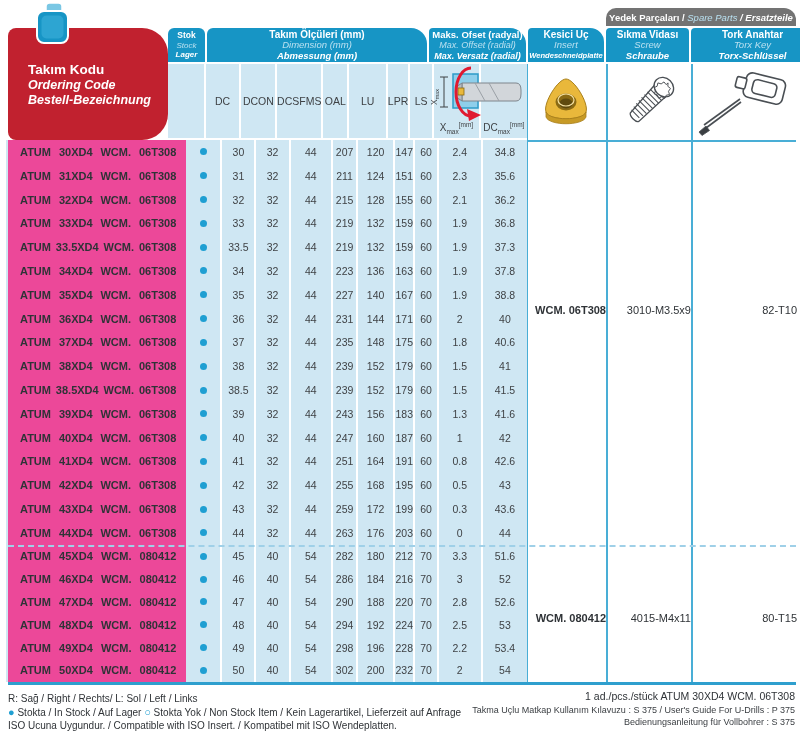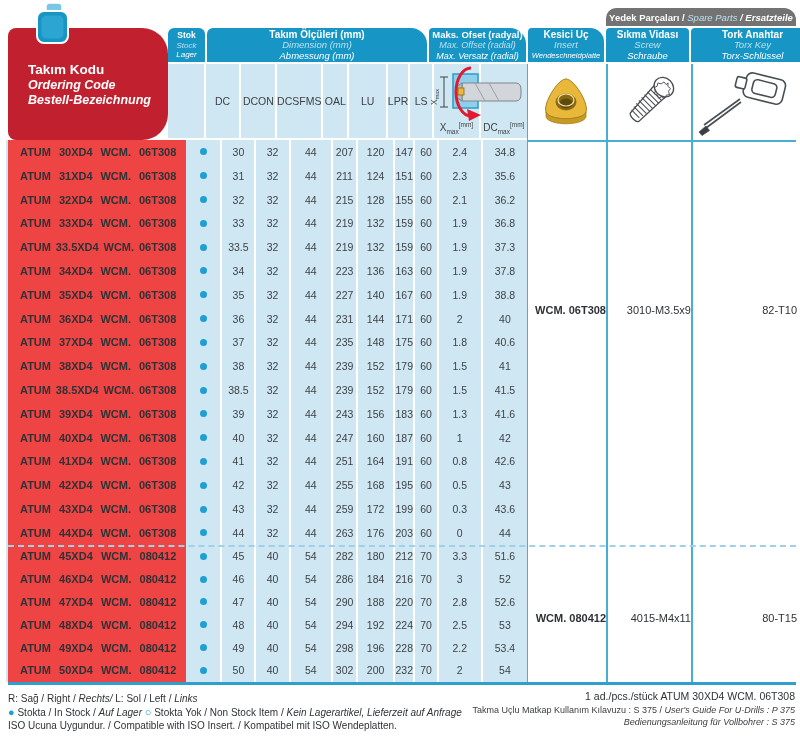--- a/index.html
+++ b/index.html
@@ -9,21 +9,21 @@
     -webkit-font-smoothing:antialiased;
   }
   .table{position:absolute;left:8px;top:8px;width:788px;height:676px;}
 
   
   .hblk{position:absolute;background:#1795c5;color:#fff;text-align:center;
         display:flex;flex-direction:column;justify-content:center;
         border-radius:4px 14px 0 0;box-sizing:border-box;}
   .hl1{font-weight:700;font-size:10px;line-height:11.5px;}
   .hl2{font-style:italic;font-size:9.5px;line-height:10.5px;color:#b9e0f0;}
-  .hl3{font-weight:400;font-style:italic;font-size:9.5px;line-height:10.5px;}
+  .hl3{font-weight:700;font-style:italic;font-size:9.5px;line-height:10.5px;}
   .blk-stock{left:160px;top:20px;width:37px;height:34px;border-radius:6px 6px 0 0;}
   .blk-stock .hl1{font-size:8.5px;line-height:9.5px;}
   .blk-stock .hl2{font-size:8px;line-height:9px;}
   .blk-stock .hl3{font-size:8px;line-height:9px;}
   .blk-dims{left:199px;top:20px;width:220px;height:34px;border-radius:6px 16px 0 0;}
   .blk-offset{left:421px;top:20px;width:97px;height:34px;border-radius:4px 16px 0 0;}
   .blk-offset .hl1{font-size:9.5px;}
   .blk-offset .hl2,.blk-offset .hl3{font-size:9px;}
   .blk-insert{left:520px;top:20px;width:76px;height:34px;}
   .blk-insert .hl3{font-size:7.6px;}
@@ -53,21 +53,21 @@
   .lblb sub{font-size:6.5px;}
   .lblb sup{font-size:6.5px;vertical-align:super;}
   .cw-stock{width:37px}.cw-dc{width:37px}.cw-dcon{width:37px}.cw-dcsfms{width:46px}
   .cw-oal{width:27px}.cw-lu{width:40px}.cw-lpr{width:22px}.cw-ls{width:25px}
   .cw-xmax{width:48px}.cw-dcmax{width:50px}
   .diagram{position:absolute;left:261px;top:1px;width:97px;height:56px;}
 
   
   .rows{position:absolute;left:0;top:132px;width:519px;display:flex;flex-direction:column;}
   .row{display:flex;}
-  .ccode{width:192px;background:#ef4444;display:flex;align-items:center;justify-content:space-between;
+  .ccode{width:192px;background:#ec4899;display:flex;align-items:center;justify-content:space-between;
     padding:0 10px 0 12px;box-sizing:border-box;font-weight:700;font-size:11px;color:#2f3337;}
   .bcell{background:#cfe7f3;border-left:2px solid #fff;box-sizing:border-box;display:flex;
     align-items:center;justify-content:center;font-size:10.5px;color:#3f4245;}
   .bcell.first{border-left:none;}
   .dot{width:7px;height:7px;border-radius:50%;background:#1f9fd2;}
 
   
   .rpanel{position:absolute;left:519px;top:56px;width:269px;height:618px;background:#fff;
     border-left:1.5px solid #49aed6;box-sizing:border-box;}
   .vline{position:absolute;top:0;bottom:0;width:1.5px;background:#49aed6;}
@@ -87,21 +87,21 @@
     border-top:2px dashed #9fd0e8;z-index:4;}
   .botline{position:absolute;left:0;top:674px;width:788px;height:3px;background:#2f9fce;}
   .leftedge{position:absolute;left:-2px;top:132px;width:2px;height:542px;background:#cfe7f3;}
 
   
   .footer-left{position:absolute;left:8px;top:692px;font-size:10px;color:#2f3337;line-height:13.5px;}
   .footer-right{position:absolute;right:5px;top:690px;text-align:right;color:#2f3337;line-height:13.5px;}
   .fl{font-size:10px;}
   .fr-m{font-size:10.5px;}
   .fr-s{font-size:9px;color:#3a3e42;line-height:12.5px;}
-  .sg-i{font-style:italic;margin-top:8px;}
+  .sg-i{margin-top:8px;}
   .sg-dot{color:#1f9fd2;font-size:11px;}
   .sg-circ{color:#1f9fd2;font-size:11px;}
 </style>
 </head>
 <body>
 
 <div class="table">
 
   <svg class="corner-icon" viewBox="0 0 38 44">
     <rect x="12" y="1" width="16" height="13" rx="3.5" fill="#7ac7e4" stroke="#ffffff" stroke-width="1.5"></rect>

